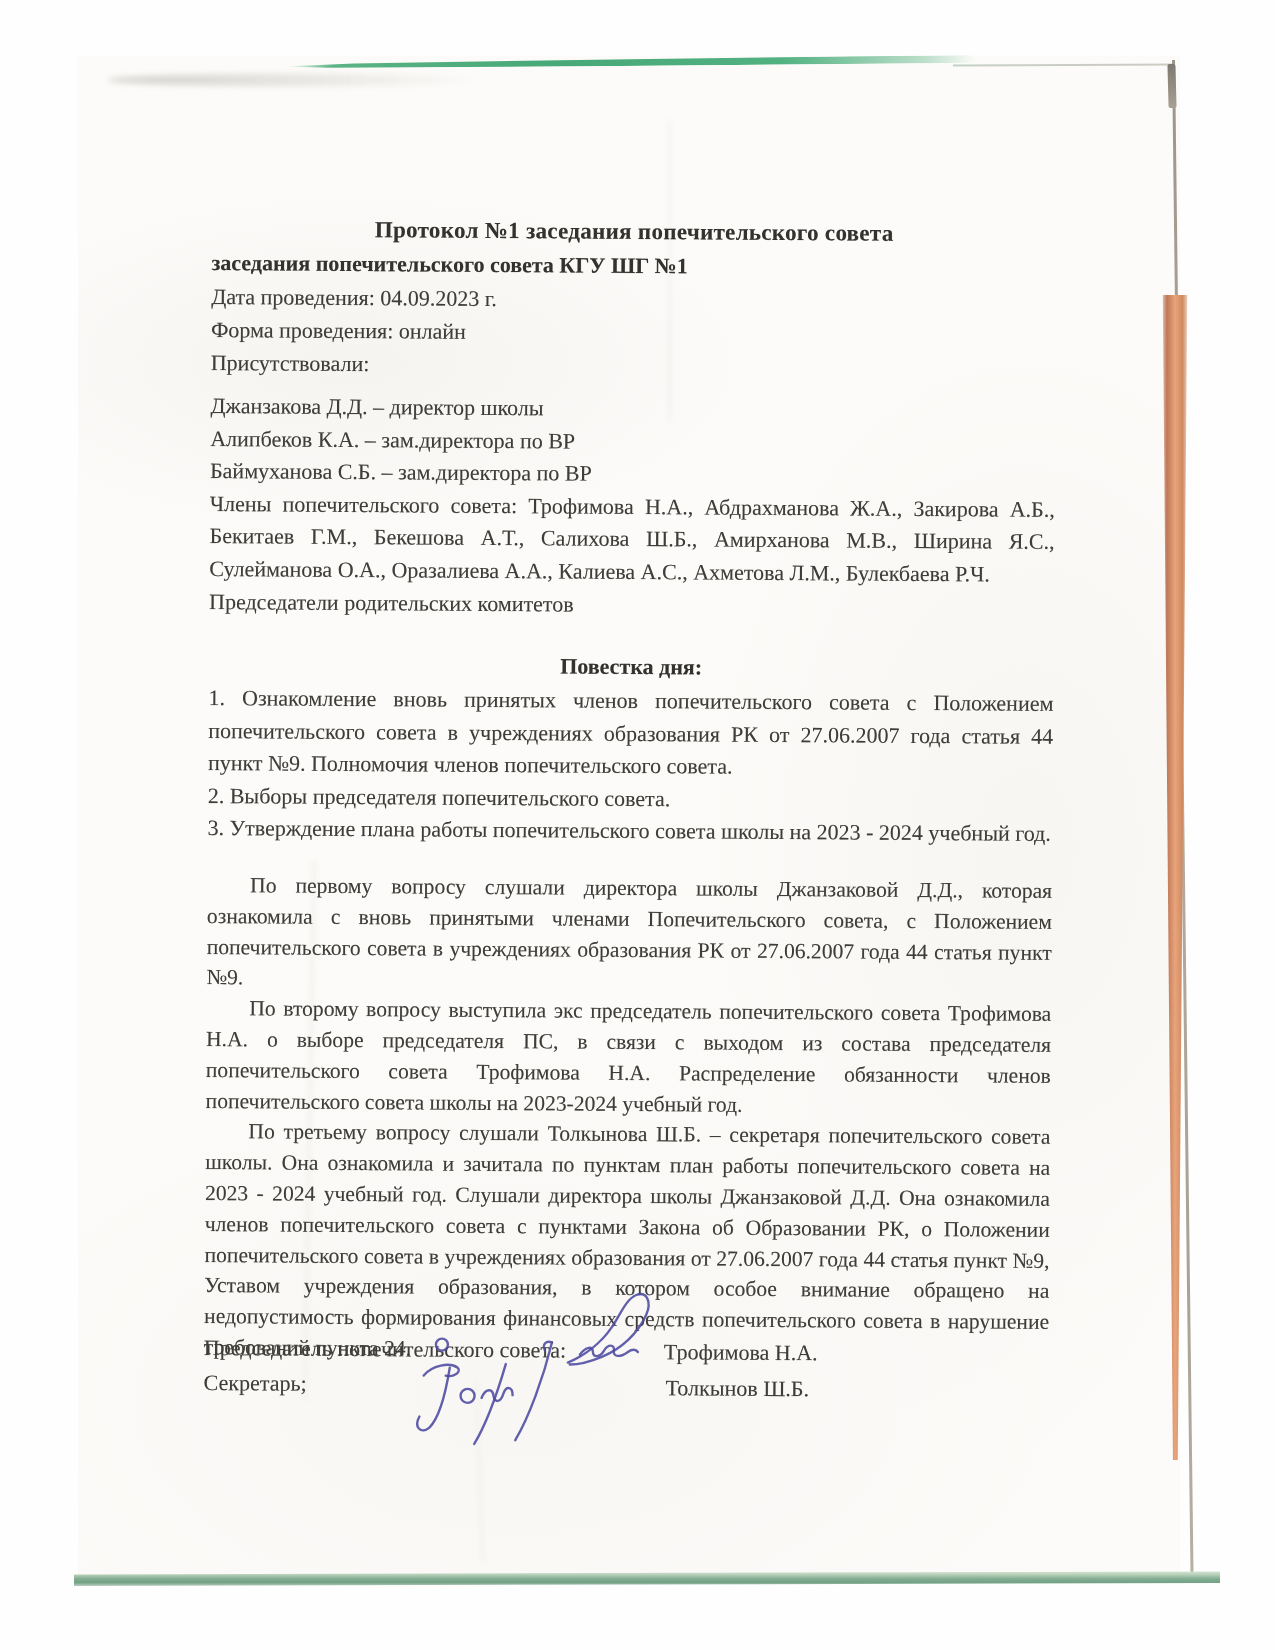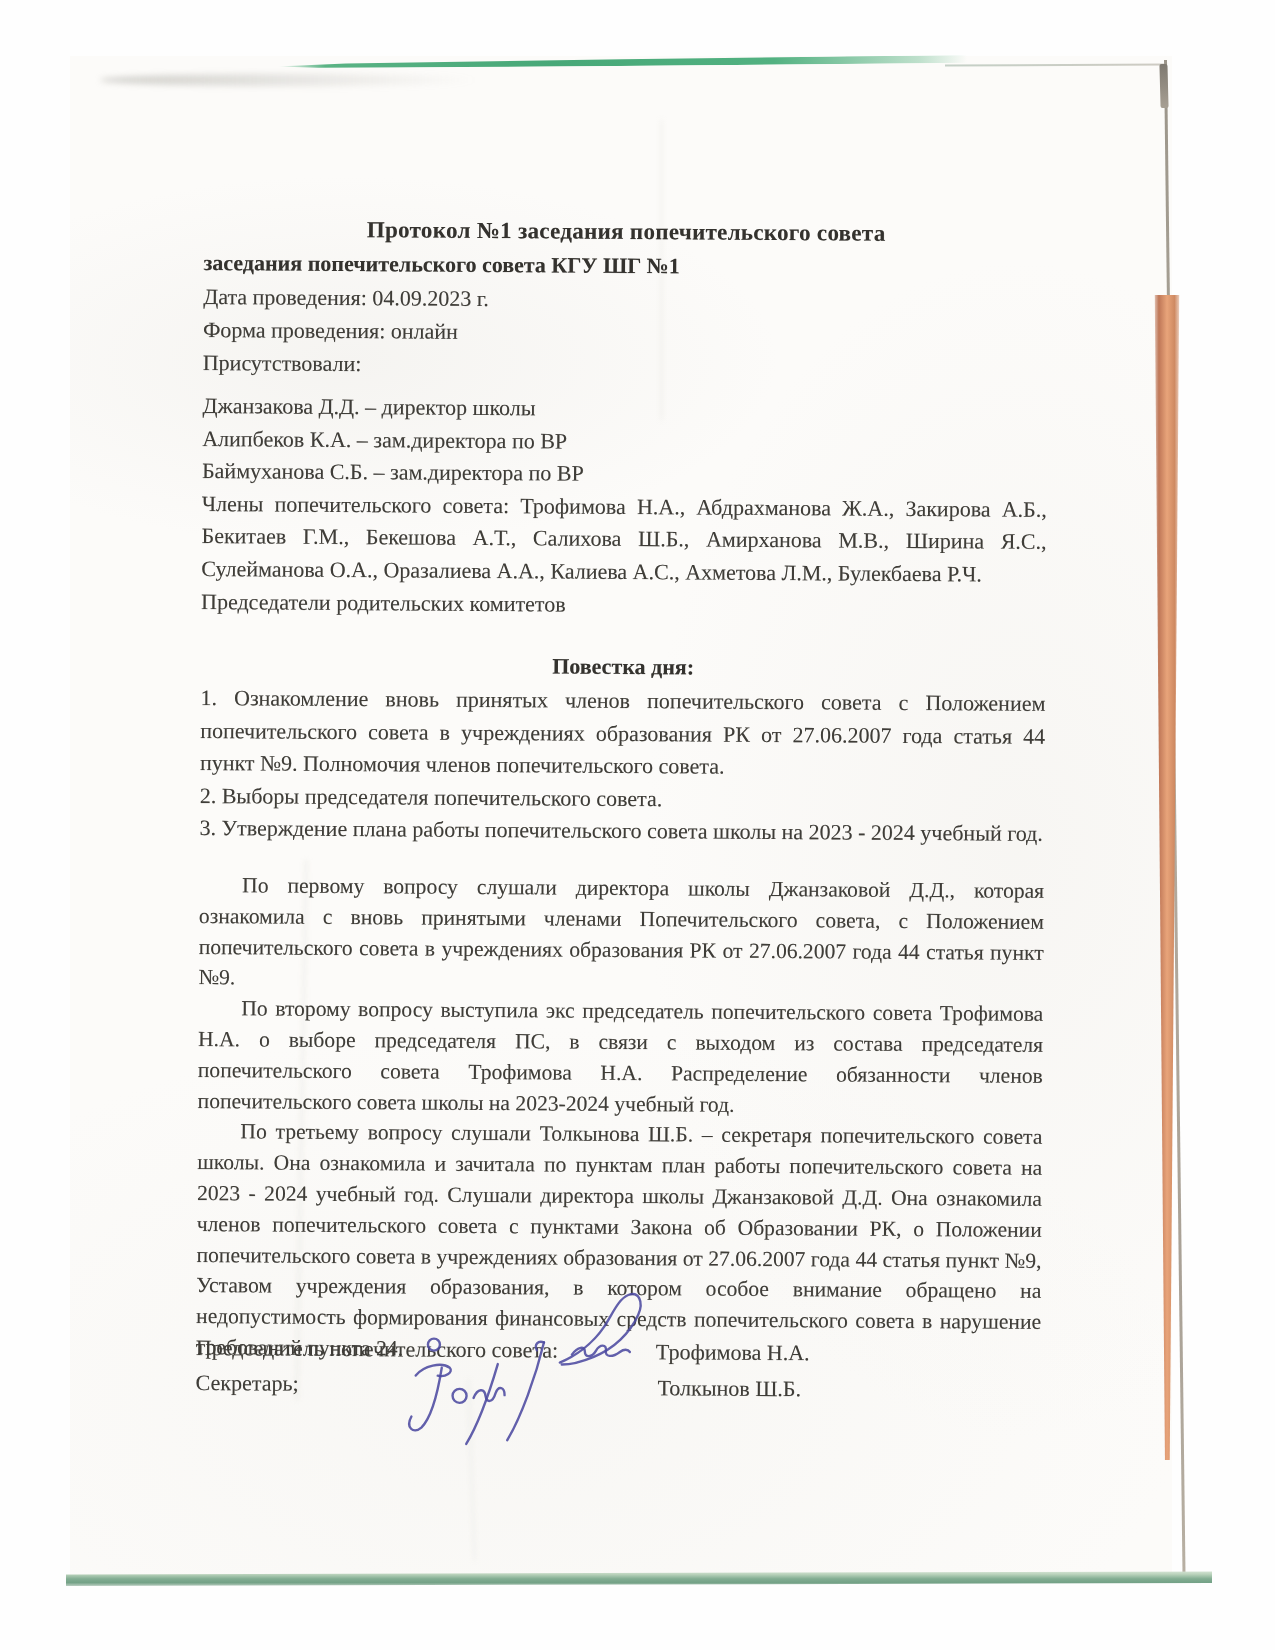--- a/index.html
+++ b/index.html
@@ -2,21 +2,21 @@
 <html><head>
 <meta charset="utf-8">
 <style>
   html,body{
     margin:0;padding:0;
     width:1275px;height:1650px;
     background:#fefefe;
     overflow:hidden;
     font-family:"Liberation Serif","DejaVu Serif",serif;
   }
-  .stage{position:absolute;left:0;top:0;width:1018px;height:1650px;}
+  .stage{position:absolute;left:8px;top:0;width:1018px;height:1650px;}
 
   
   .paper{
     position:absolute;left:70px;top:56px;width:1102px;height:1526px;
     background:
       radial-gradient(ellipse 700px 300px at 25% 20%, rgba(221,219,213,0.22), transparent 62%),
       radial-gradient(ellipse 520px 820px at 86% 52%, rgba(236,234,229,0.30), transparent 72%),
       radial-gradient(ellipse 900px 500px at 40% 88%, rgba(240,239,235,0.35), transparent 75%),
       #fcfbf9;
   }

